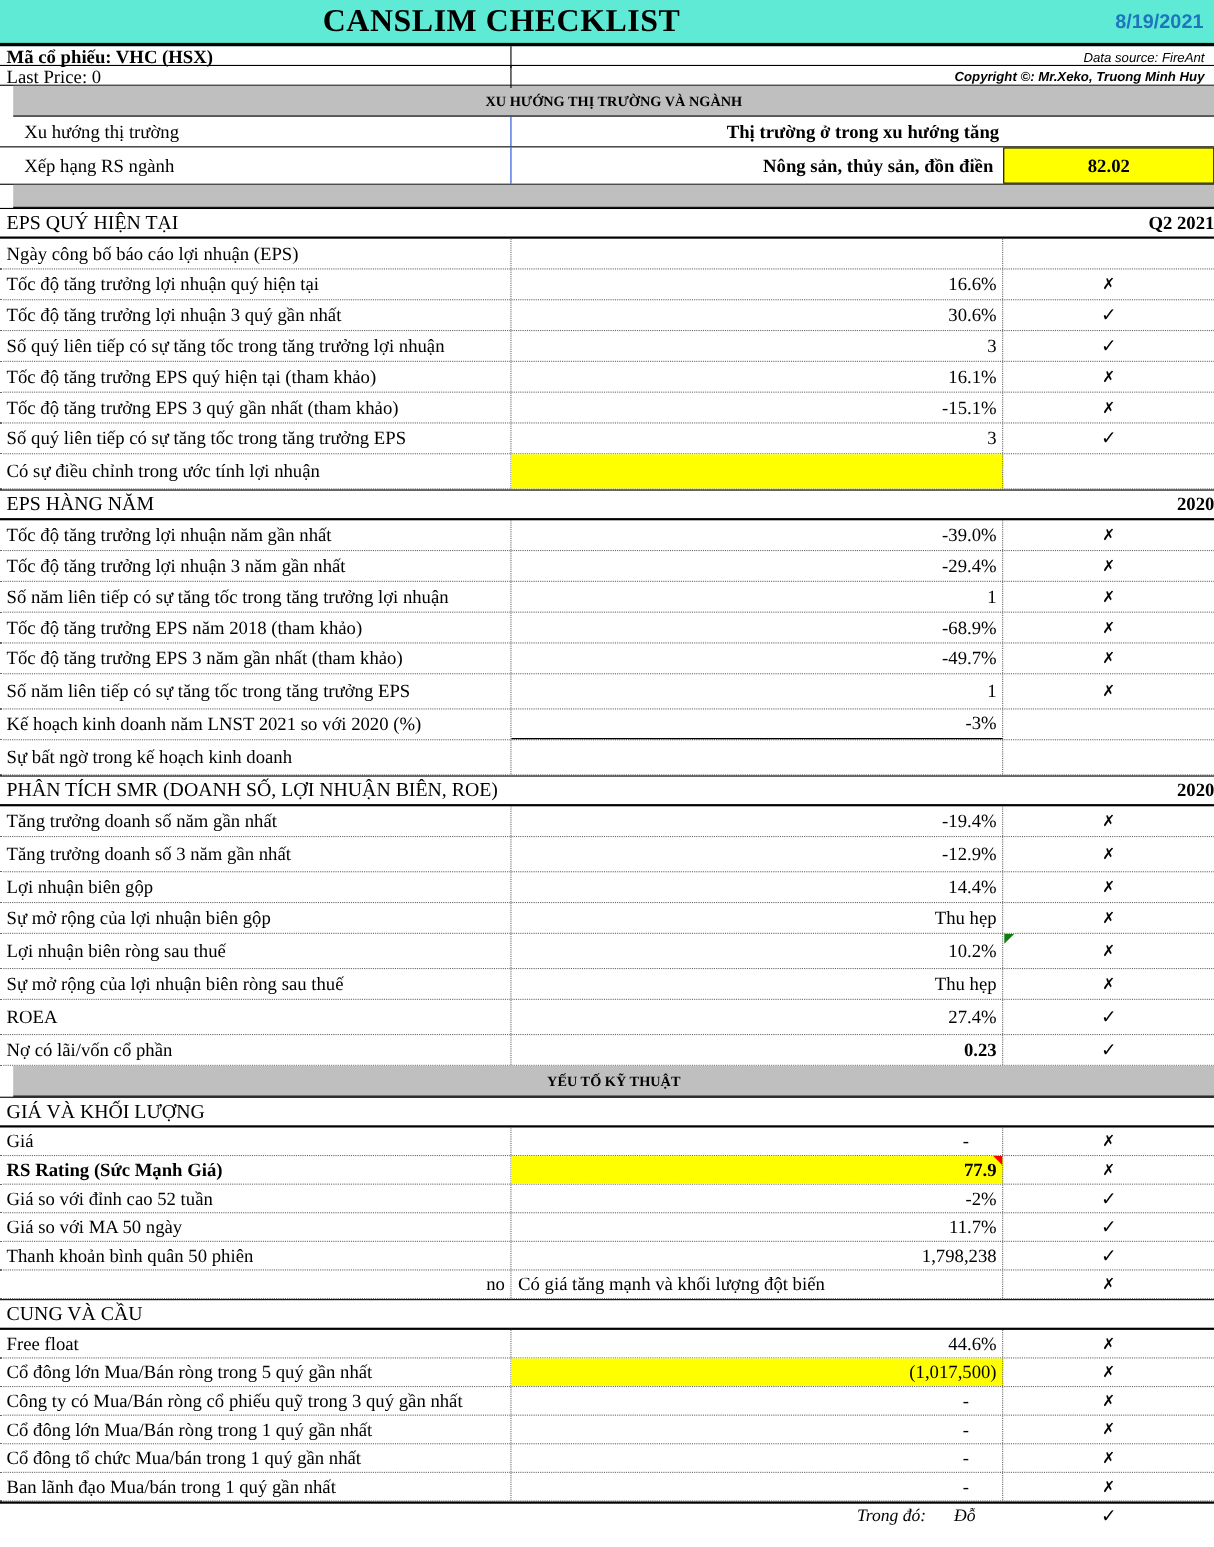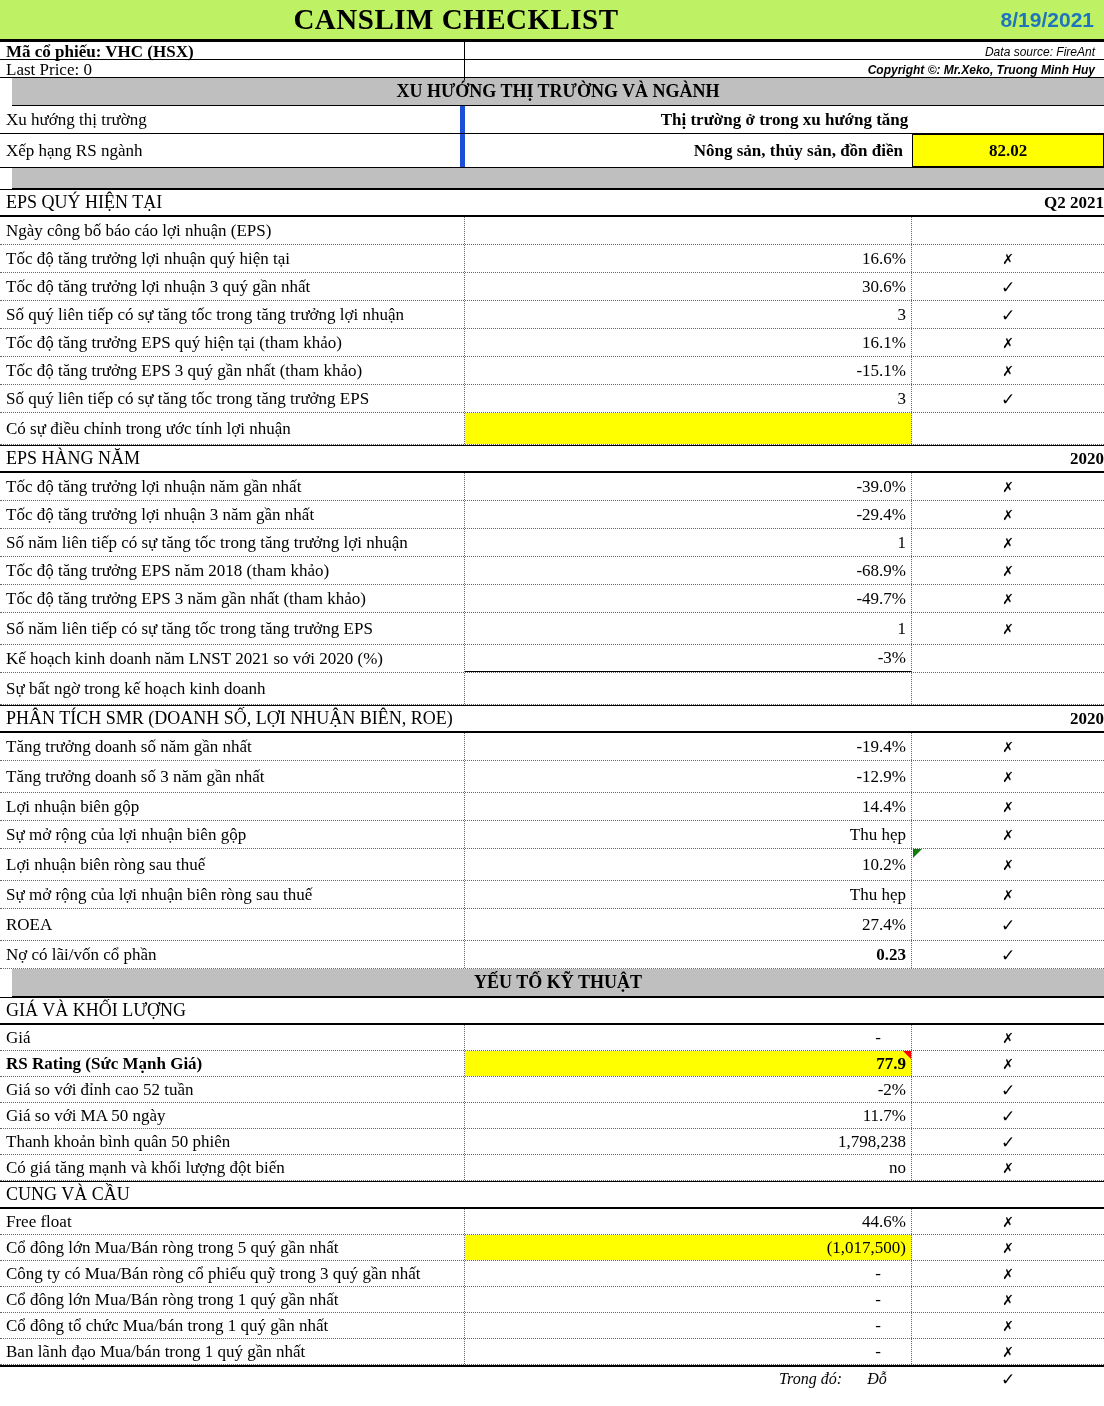--- a/index.html
+++ b/index.html
@@ -11,39 +11,39 @@
   }
   
   .title-bar {
     display:grid; grid-template-columns:912px 192px;
     height:42px; align-items:center; border-bottom:3px solid #000;
   }
   .title-bar h1 { text-align:center; font-size:29px; font-weight:700; letter-spacing:.5px; }
   .report-date {
     text-align:right; padding-right:10px;
     font-family:"Liberation Sans","DejaVu Sans",sans-serif;
-    font-weight:700; font-size:21px;
+    font-weight:700; font-size:18px;
   }
   
   .info-row { display:grid; grid-template-columns:465px 639px; height:18px; border-bottom:1px solid #000; }
   .info-row .ia { display:flex; align-items:center; padding-left:6px; border-right:1px solid #000; }
   .info-row .ibc {
     display:flex; align-items:center; justify-content:flex-end; padding-right:9px;
     font-family:"Liberation Sans","DejaVu Sans",sans-serif; font-style:italic; font-size:12px;
   }
   .bold { font-weight:700; }
   
   .band {
     background:#BFBFBF; height:28px; display:flex; align-items:center; justify-content:center;
-    font-weight:700; font-size:18px; border-bottom:1px solid #000;margin-left:12px;
+    font-weight:700; font-size:13px; border-bottom:1px solid #000;margin-left:12px;
   }
   .band.empty { height:21px; }
   
   .m-row { display:grid; grid-template-columns:465px 447px 192px; min-height:28px; border-bottom:1px solid #000; }
-  .m-row .ca { display:flex; align-items:center; padding-left:6px; border-right:5px solid #1d4ed8; }
+  .m-row .ca { display:flex; align-items:center; padding-left:22px; border-right:1px solid #1d4ed8; }
   .m-row .cbc { grid-column:2/4; display:flex; align-items:center; justify-content:center; font-weight:700; }
   .m-row.rs { min-height:34px; }
   .m-row .cb { display:flex; align-items:center; justify-content:flex-end; padding-right:9px; font-weight:700; }
   .m-row .cc-box {
     display:flex; align-items:center; justify-content:center; font-weight:700;
     background:#FFFF00; border:1px solid #000;
   }
   
   .sec-header {
     display:flex; min-height:28px; align-items:center;
@@ -73,21 +73,21 @@
   .legend-row.first { border-top:2px solid #000; }
   .legend-intro { display:flex; align-items:center; justify-content:flex-end; font-style:italic; font-size:16px; }
   .legend-label { display:flex; align-items:center; justify-content:center; font-style:italic; font-size:16px; }
   .legend-mark { display:flex; align-items:center; justify-content:center; }
 </style>
 </head>
 <body>
 
 <div class="sheet">
 
-  <div class="title-bar" style="background: #bef264;">
+  <div class="title-bar" style="background: #5eead4;">
     <h1>CANSLIM CHECKLIST</h1>
     <div class="report-date" style="color: rgb(31, 117, 187);">8/19/2021</div>
   </div>
 
   <div class="info-row">
     <div class="ia bold">Mã cổ phiếu: VHC (HSX)</div>
     <div class="ibc">Data source: FireAnt</div>
   </div>
   <div class="info-row">
     <div class="ia">Last Price: 0</div>
@@ -379,24 +379,24 @@
       <div class="data-row tech">
         <div class="cell a">Thanh khoản bình quân 50 phiên</div>
         <div class="cell b">
           <span>1,798,238</span>
         </div>
         <div class="cell c">
           <span class="mark mark-pass">✓</span>
         </div>
       </div>
       <div class="data-row tech">
+        <div class="cell b">
+          <span>no</span>
+        </div>
         <div class="cell a">Có giá tăng mạnh và khối lượng đột biến</div>
-        <div class="cell b">
-          <span>no</span>
-        </div>
         <div class="cell c">
           <span class="mark mark-fail">✗</span>
         </div>
       </div>
       <div class="sec-header">
         <div class="sec-title">CUNG VÀ CẦU</div>
         <div class="sec-period"></div>
       </div>
       <div class="data-row tech">
         <div class="cell a">Free float</div>

